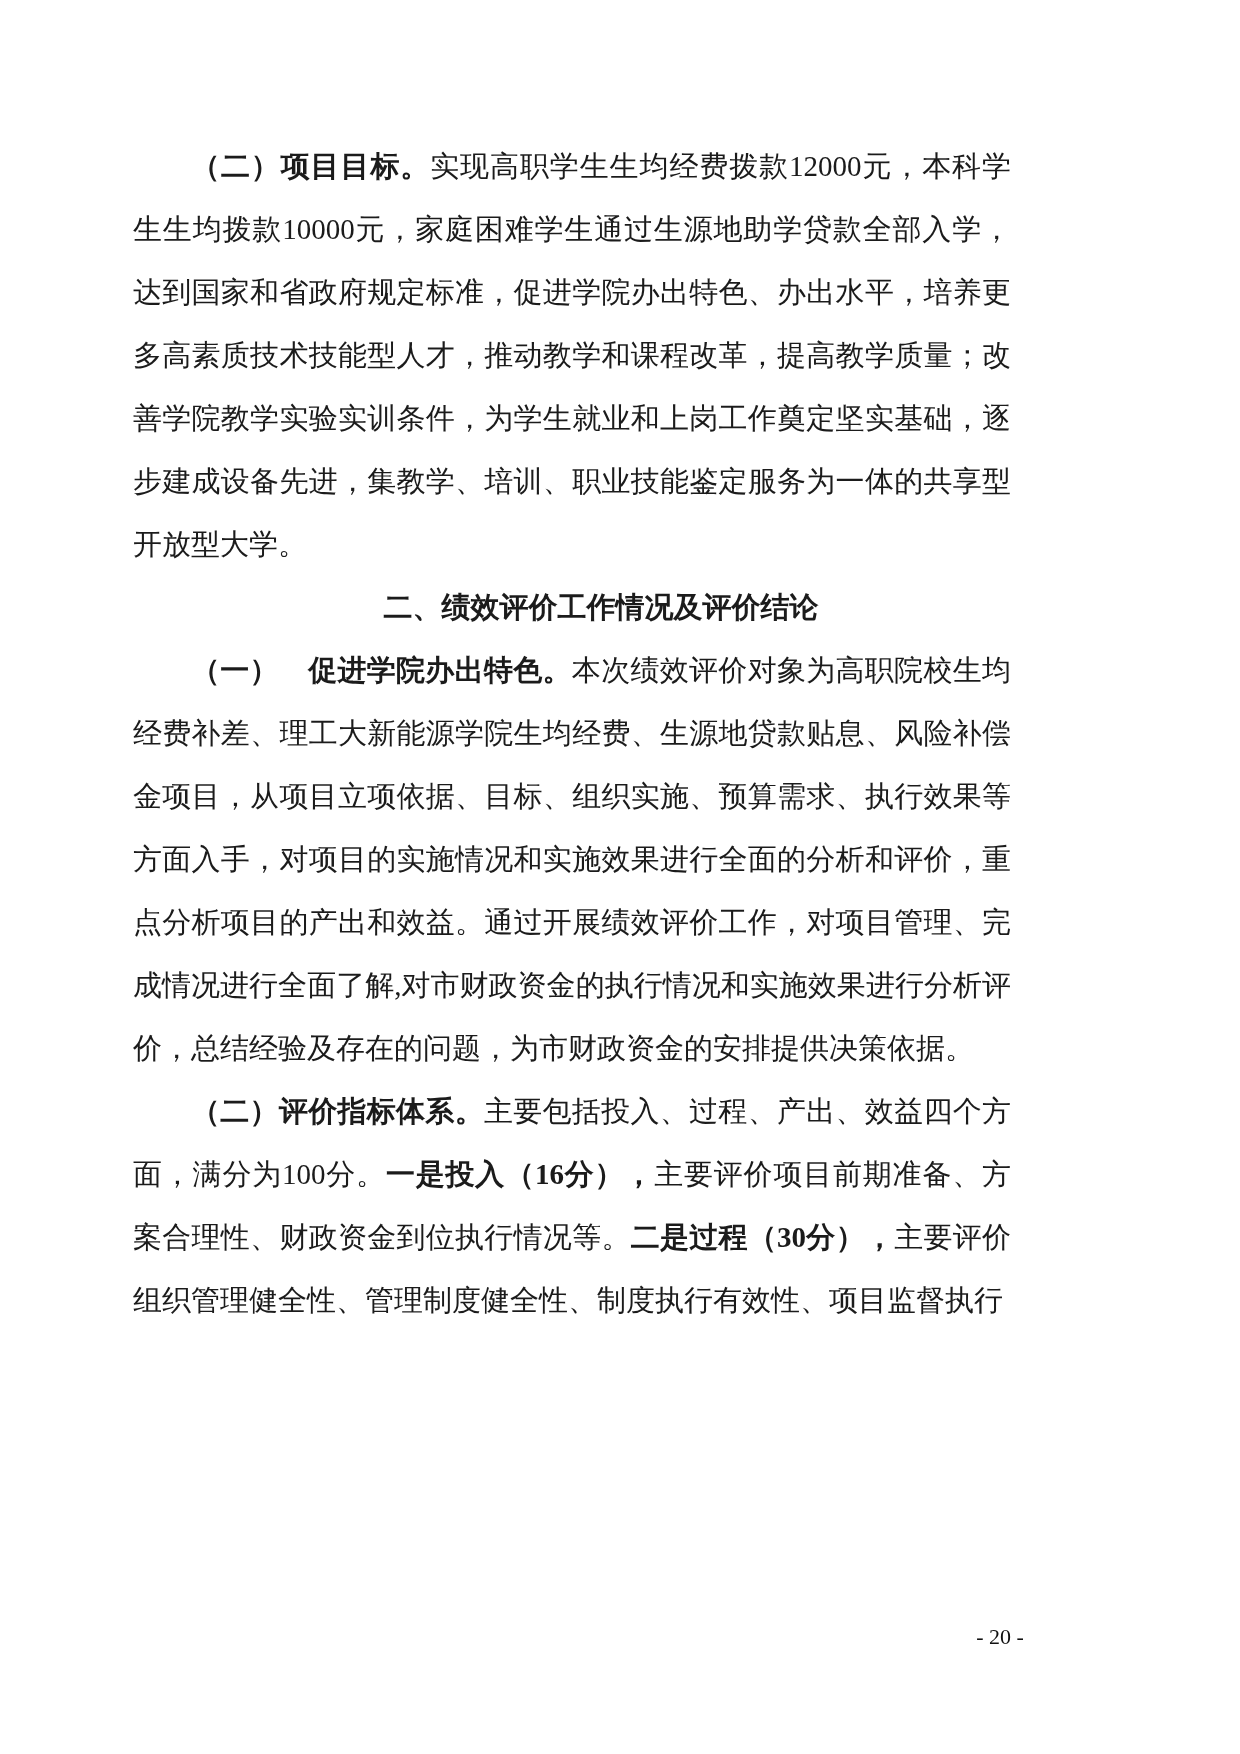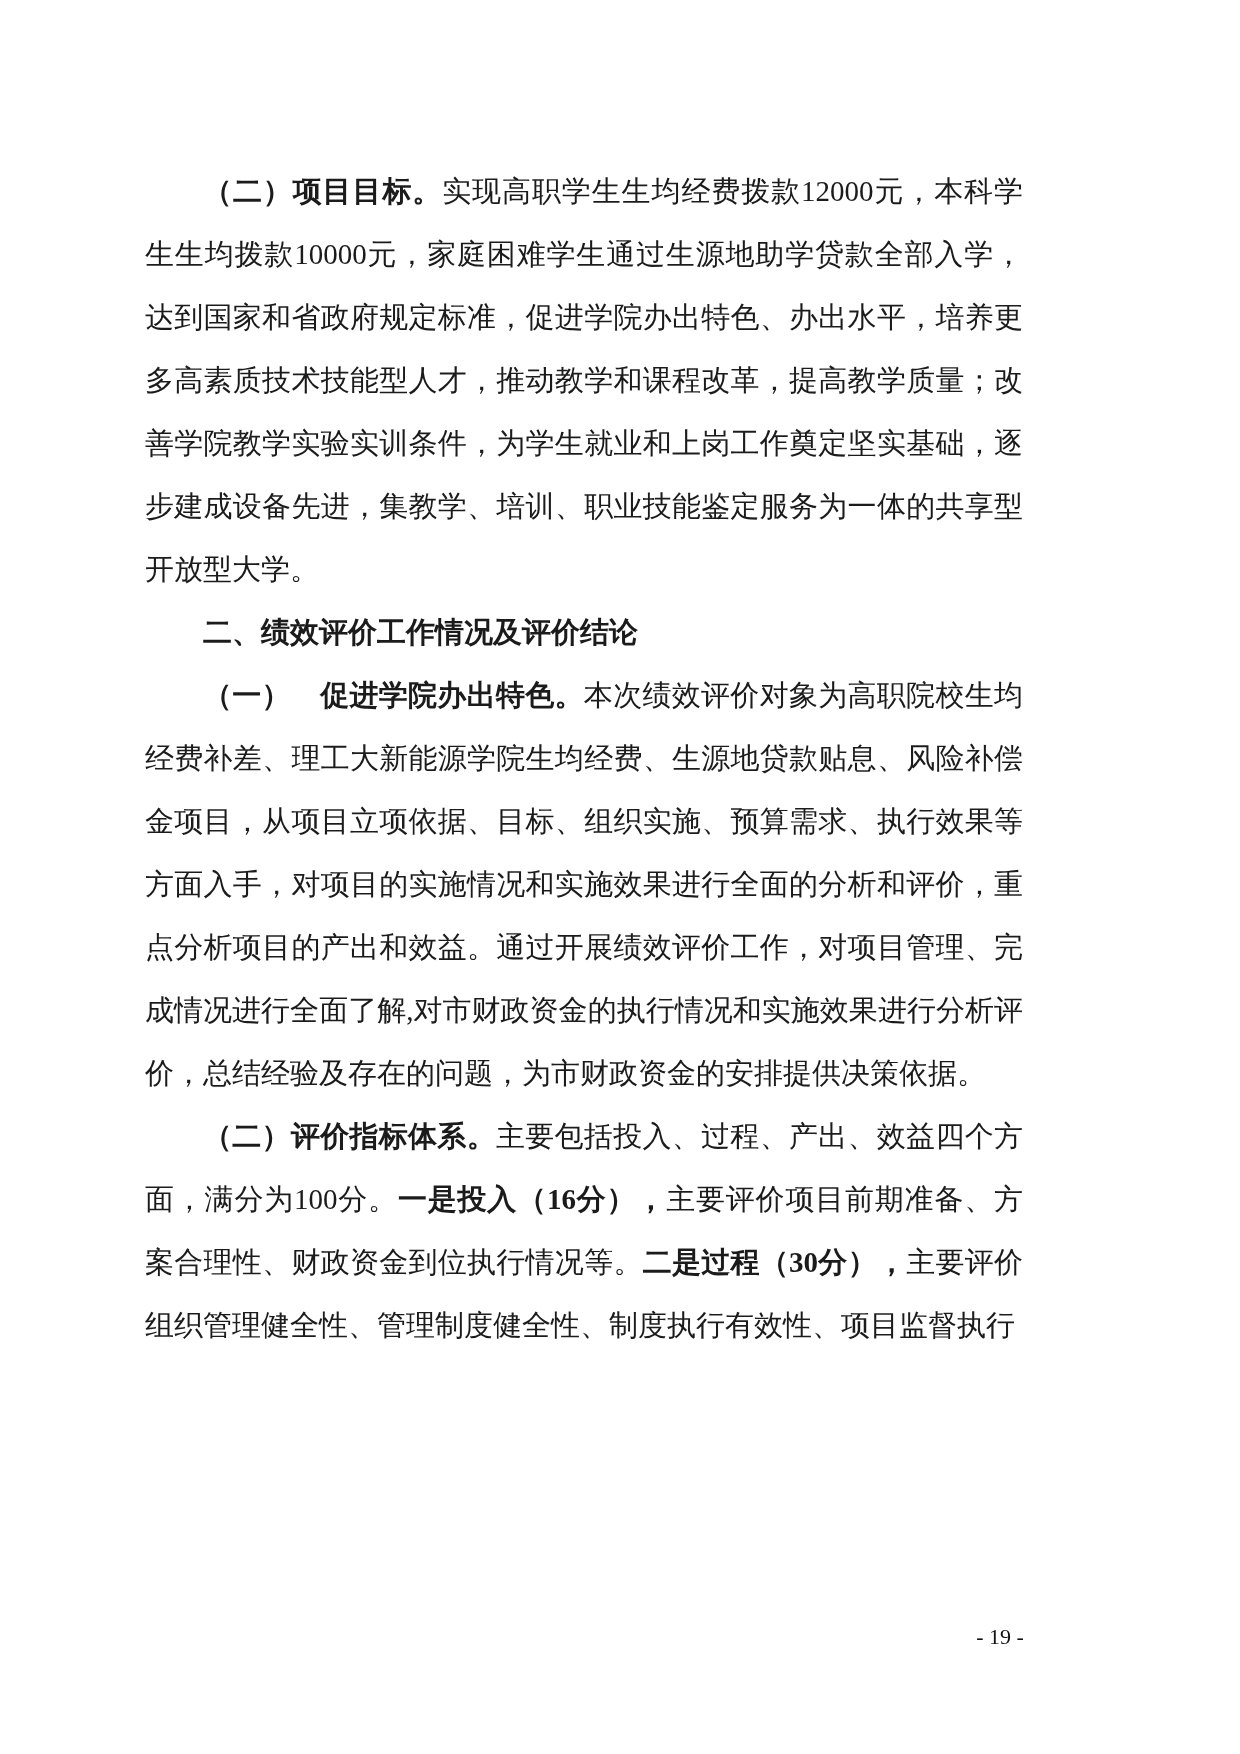--- a/index.html
+++ b/index.html
@@ -12,47 +12,46 @@
     width: 1240px;
     height: 1754px;
     background: #ffffff;
     overflow: hidden;
     font-family: "Liberation Serif", serif;
     color: #1b1b1b;
   }
   .content {
     position: absolute;
     left: 133px;
-    top: 160px;
+    top: 135px;
     width: 878px;
     font-size: 29px;
     line-height: 63px;
     text-align: justify;
-    margin-left: 12px;
   }
   .para {
     margin: 0;
     padding: 0;
     text-indent: 2em;
   }
   .lead-bold {
     font-weight: 700;
   }
   .inline-bold {
     font-weight: 700;
   }
   .heading {
     margin: 0;
     padding: 0;
     text-indent: 2em;
     font-size: 29px;
     line-height: 63px;
     font-weight: 700;
     font-family: "Liberation Sans", sans-serif;
-    text-align: left;
+    text-align: center;
   }
   .page-number {
     position: absolute;
     left: 940px;
     top: 1622px;
     width: 120px;
     text-align: center;
     font-size: 22px;
     line-height: 30px;
     font-family: "Liberation Serif", serif;
@@ -69,14 +68,14 @@
 
 
     <h2 class="heading">二、绩效评价工作情况及评价结论</h2>
 
     <p class="para"><span class="lead-bold">（一）　促进学院办出特色。</span><span>本次绩效评价对象为高职院校生均经费补差、理工大新能源学院生均经费、生源地贷款贴息、风险补偿金项目，从项目立项依据、目标、组织实施、预算需求、执行效果等方面入手，对项目的实施情况和实施效果进行全面的分析和评价，重点分析项目的产出和效益。通过开展绩效评价工作，对项目管理、完成情况进行全面了解,对市财政资金的执行情况和实施效果进行分析评价，总结经验及存在的问题，为市财政资金的安排提供决策依据。</span></p>
 
     <p class="para"><span class="lead-bold">（二）评价指标体系。</span><span>主要包括投入、过程、产出、效益四个方面，满分为100分。</span><span class="inline-bold">一是投入（16分），</span><span>主要评价项目前期准备、方案合理性、财政资金到位执行情况等。</span><span class="inline-bold">二是过程（30分），</span><span>主要评价组织管理健全性、管理制度健全性、制度执行有效性、项目监督执行</span></p>
 
   </main>
 
-  <div class="page-number">- 19 -</div>
+  <div class="page-number">- 20 -</div>
 </div>
 
 </body></html>

